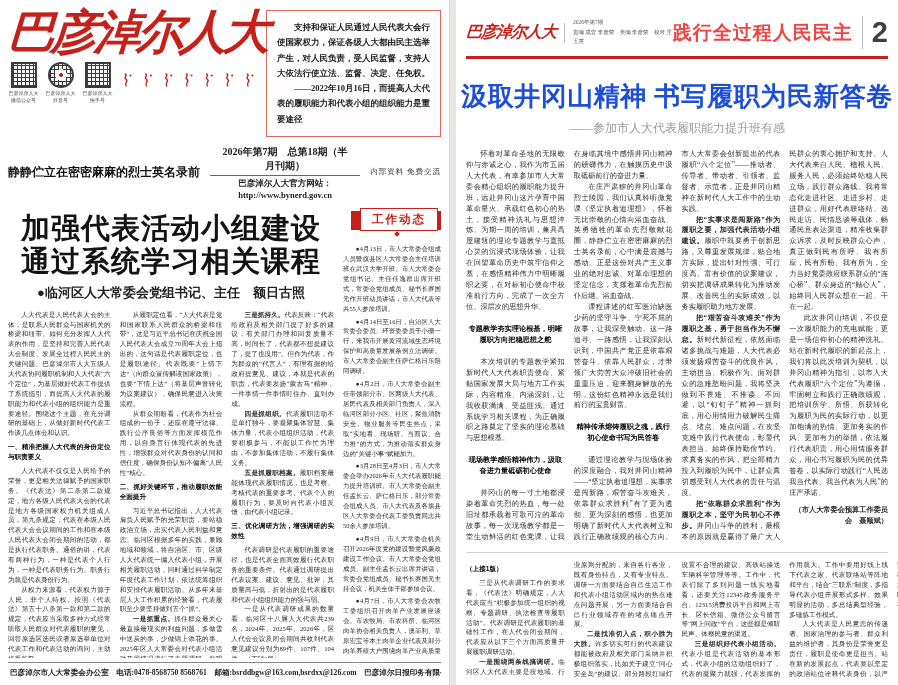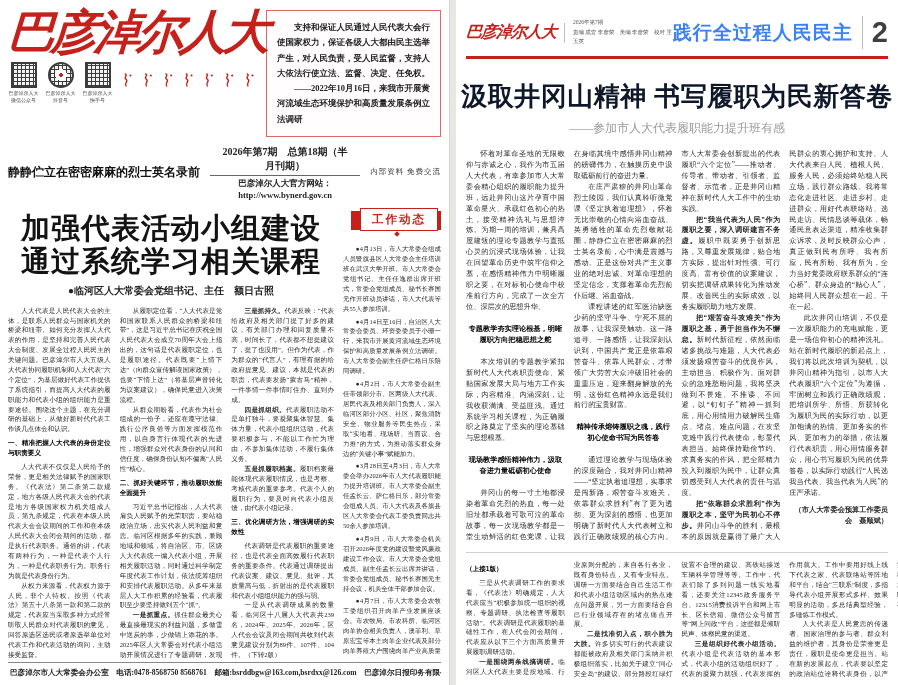--- a/index.html
+++ b/index.html
@@ -59,21 +59,21 @@
   .internal { font-size:7.5px; color:#333; white-space:nowrap; letter-spacing:1px; }
 
   
   .page-body { display:flex; gap:9px; padding:6px 8px 0; flex:1; overflow:hidden; }
   .article-area { width:326px; }
   .lead-h {
     font-family:"Liberation Sans","DejaVu Sans",sans-serif;
     text-align:center; font-size:29px; font-weight:900; line-height:1.13;
     letter-spacing:1px; color:#131313; margin-top:6px;
   }
-  .byline { text-align:center; font-size:10px; font-weight:700; color:#222; margin:6px 0 8px; }
+  .byline { text-align:center; font-size:13px; font-weight:700; color:#222; margin:6px 0 8px; }
   .cols { display:flex; gap:9px; height:424px; overflow:hidden; }
   .col { width:103px; overflow:hidden; font-size:6.6px; line-height:1.5; text-align:justify; color:#292929; }
   .p { margin:0; text-indent:2em; }
   .p.h { text-indent:0; font-weight:800; color:#000; margin:4px 0;
          font-family:"Liberation Sans","DejaVu Sans",sans-serif; }
   .p .ld { font-weight:800; font-family:"Liberation Sans","DejaVu Sans",sans-serif; }
   .p.sig { text-align:right; text-indent:0; font-weight:700; margin-top:6px; }
 
   .sidebar { flex:1; display:flex; flex-direction:column; overflow:hidden; }
   .badge { position:relative; height:26px; margin:2px 8px 10px; }
@@ -95,26 +95,26 @@
   }
 
   
   .rp-header { display:flex; align-items:center; padding:16px 10px 7px; }
   .rp-logo { font-family:"DejaVu Serif","Liberation Serif",serif; font-style:italic; font-weight:bold;
     color:#c5201a; font-size:16px; letter-spacing:-1px; transform:skewX(-4deg); white-space:nowrap; }
   .rp-div { width:1px; height:20px; background:#c0c0c0; margin:0 8px; }
   .rp-meta { font-size:5.5px; color:#555; line-height:1.7; }
   .rp-right { margin-left:auto; display:flex; align-items:center; }
   .rp-slogan { font-family:"Liberation Sans","DejaVu Sans",sans-serif;
-    font-size:19px; font-weight:900; color:#3b82f6; letter-spacing:1px; white-space:nowrap; }
+    font-size:19px; font-weight:900; color:#ef4444; letter-spacing:1px; white-space:nowrap; }
   .rp-pageno { font-family:"Liberation Sans","DejaVu Sans",sans-serif;
     font-size:29px; font-weight:800; color:#3f3f3f; border-left:1px solid #bbb; margin-left:9px; padding-left:9px; }
   .rp-rule { height:3px; background:#c5201a; margin:0 10px; }
   .rp-headline { font-family:"Liberation Sans","DejaVu Sans",sans-serif;
-    text-align:center; font-size:26px; font-weight:900; letter-spacing:0.5px; color:#0f172a; margin-top:20px; }
+    text-align:center; font-size:26px; font-weight:900; letter-spacing:0.5px; color:#1d4ed8; margin-top:20px; }
   .rp-subtitle { text-align:center; font-size:12px; color:#9a9a9a; margin:6px 0 12px; }
   .rp-article { padding:0 10px; height:404px; overflow:hidden;
     column-count:4; column-gap:9px; column-fill:auto;
     font-size:7.2px; line-height:1.52; text-align:justify; color:#292929; }
   .rp-article .p.h { text-align:center; margin:11px 0; }
   .rp-sep { border-top:1px solid #cfcfcf; margin:9px 10px 7px; }
   .rp-cont { padding:0 10px; height:128px; overflow:hidden;
     column-count:4; column-gap:9px; column-fill:auto;
     font-size:6.6px; line-height:1.5; text-align:justify; color:#292929; }
   .rp-cont .p.h { text-indent:0; }
@@ -159,21 +159,21 @@
                 <use href="#mg" x="54"></use>
               <use href="#mg" x="81"></use>
                 <use href="#mg" x="108"></use>
                 <use href="#mg" x="135"></use>
                 <use href="#mg" x="162"></use>
             </svg>
           </div>
         </div>
         <aside class="quote-box">
           <p>支持和保证人民通过人民代表大会行使国家权力，保证各级人大都由民主选举产生，对人民负责，受人民监督，支持人大依法行使立法、监督、决定、任免权。</p>
-          <p>——2022年10月16日，来我市开展黄河流域生态环境保护和高质量发展条例立法调研</p>
+          <p>——2022年10月16日，而提高人大代表的履职能力和代表小组的组织能力是重要途径</p>
         </aside>
       </div>
       <div class="info-row">
         <span class="publisher">静静伫立在密密麻麻的烈士英名录前</span>
         <span class="info-rule"></span>
         <span class="issue-stack">
           <span class="issue-line" style="display:block">2026年第7期　总第18期（半月刊期）</span>
           <span class="site-line" style="display:block">巴彦淖尔人大官方网站：http://www.bynerd.gov.cn</span>
         </span>
         <span class="info-rule"></span>
@@ -261,21 +261,21 @@
 
     <p class="p para"><b class="ld"></b><span>怀着对革命圣地的无限敬仰与赤诚之心，我作为市五届人大代表，有幸参加市人大常委会精心组织的履职能力提升班，远赴井冈山这片孕育中国革命星火、承载红色初心的热土，接受精神洗礼与思想淬炼。为期一周的培训，兼具高屋建瓴的理论专题教学与直抵心灵的沉浸式现场体验，让我在回望革命历史中筑牢信仰之基，在感悟精神伟力中明晰履职之要，在对标初心使命中校准前行方向，完成了一次全方位、深层次的思想升华。</span></p>
         <p class="p h"><b class="ld"></b><span>专题教学夯实理论根基，明晰履职方向把稳思想之舵</span></p>
         <p class="p para"><b class="ld"></b><span>本次培训的专题教学紧扣新时代人大代表职责使命、紧贴国家发展大局与地方工作实际，内容精准、内涵深刻，让我收获满满、受益匪浅。通过系统学习相关课程，为正确履职之路奠定了坚实的理论基础与思想根基。</span></p>
         <p class="p h"><b class="ld"></b><span>现场教学感悟精神伟力，汲取奋进力量砥砺初心使命</span></p>
         <p class="p para"><b class="ld"></b><span>井冈山的每一寸土地都浸染着革命先烈的热血，每一处旧址都承载着可歌可泣的革命故事，每一次现场教学都是一堂生动鲜活的红色党课，让我在身临其境中感悟井冈山精神的磅礴伟力，在触摸历史中汲取砥砺前行的奋进力量。</span></p>
         <p class="p para"><b class="ld"></b><span>在庄严肃穆的井冈山革命烈士陵园，我们认真聆听微党课《坚定执着追理想》，怀着无比崇敬的心情向浴血奋战、英勇牺牲的革命先烈敬献花圈，静静伫立在密密麻麻的烈士英名录前，心中满是震撼与感动。正是这份对共产主义事业的绝对忠诚、对革命理想的坚定信念，支撑着革命先烈前仆后继、浴血奋战。</span></p>
         <p class="p para"><b class="ld"></b><span>课程讲述的红军医治缺医少药的坚守斗争、宁死不屈的故事，让我深受触动。这一路追寻、一路感悟，让我深刻认识到，中国共产党正是依靠艰苦奋斗、依靠人民群众，才带领广大劳苦大众冲破旧社会的重重压迫，迎来翻身解放的光明，这份红色精神永远是我们前行的宝贵财富。</span></p>
         <p class="p h"><b class="ld"></b><span>精神传承熔铸履职之魂，践行初心使命书写为民答卷</span></p>
         <p class="p para"><b class="ld"></b><span>通过理论教学与现场体验的深度融合，我对井冈山精神——“坚定执着追理想，实事求是闯新路，艰苦奋斗攻难关，依靠群众求胜利”有了更为透彻、更为深刻的感悟，也更加明确了新时代人大代表树立和践行正确政绩观的核心方向。市人大常委会创新提出的代表履职“六个定位”——推动者、传导者、带动者、引领者、监督者、示范者，正是井冈山精神在新时代人大工作中的生动实践。</span></p>
-        <p class="p para"><b class="ld">把“我当代表为人民”作为履职之要，深入调研建言不务虚。</b><span>履职中既要勇于创新思路，又尊重发展规律，贴合地方实际，提出针对性强、可行度高、富有价值的议案建议，切实把调研成果转化为推动发展、改善民生的实际成效，以务实履职助力地方发展。</span></p>
+        <p class="p para"><b class="ld">把“实事求是闯新路”作为履职之要，加强代表活动小组建设。</b><span>履职中既要勇于创新思路，又尊重发展规律，贴合地方实际，提出针对性强、可行度高、富有价值的议案建议，切实把调研成果转化为推动发展、改善民生的实际成效，以务实履职助力地方发展。</span></p>
         <p class="p para"><b class="ld">把“艰苦奋斗攻难关”作为履职之基，勇于担当作为不懈怠。</b><span>新时代新征程，依然面临诸多挑战与难题，人大代表必须发扬艰苦奋斗的优良作风，主动担当、积极作为。面对群众的急难愁盼问题，我将坚决做到不畏难、不推诿、不回避，以“钉钉子”精神一抓到底，用心用情用力破解民生痛点、堵点、难点问题，在攻坚克难中践行代表使命，彰显代表担当。始终保持勤俭节约、求真务实的作风，把全部精力投入到履职为民中，让群众真切感受到人大代表的责任与温度。</span></p>
         <p class="p para"><b class="ld">把“依靠群众求胜利”作为履职之本，坚守为民初心不停步。</b><span>井冈山斗争的胜利，最根本的原因就是赢得了最广大人民群众的衷心拥护和支持。人大代表来自人民、植根人民、服务人民，必须始终站稳人民立场，践行群众路线。我将常态化走进社区、走进乡村、走进群众，用好代表联络站、选民走访、民情恳谈等载体，畅通民意表达渠道，精准收集群众诉求，及时反映群众心声，真正做到民有所呼、我有所应，民有所盼、我有所为，全力当好党委政府联系群众的“连心桥”、群众身边的“贴心人”，始终同人民群众想在一起、干在一起。</span></p>
         <p class="p para"><b class="ld"></b><span>此次井冈山培训，不仅是一次履职能力的充电赋能，更是一场信仰初心的精神洗礼。站在新时代履职的新起点上，我们将以此次培训为契机，以井冈山精神为指引，以市人大代表履职“六个定位”为遵循，牢固树立和践行正确政绩观，把培训所学、所悟、所获转化为履职为民的实际行动，以更加饱满的热情、更加务实的作风、更加有力的举措，依法履行代表职责，用心用情服务群众，用心书写履职为民的优异答卷，以实际行动践行“人民选我当代表、我当代表为人民”的庄严承诺。</span></p>
         <p class="p sig"><b class="ld"></b><span>（市人大常委会预算工作委员会　聂顺斌）</span></p>
       </div>
 
     <div class="rp-sep"></div>
 
     <div class="rp-cont">
 

